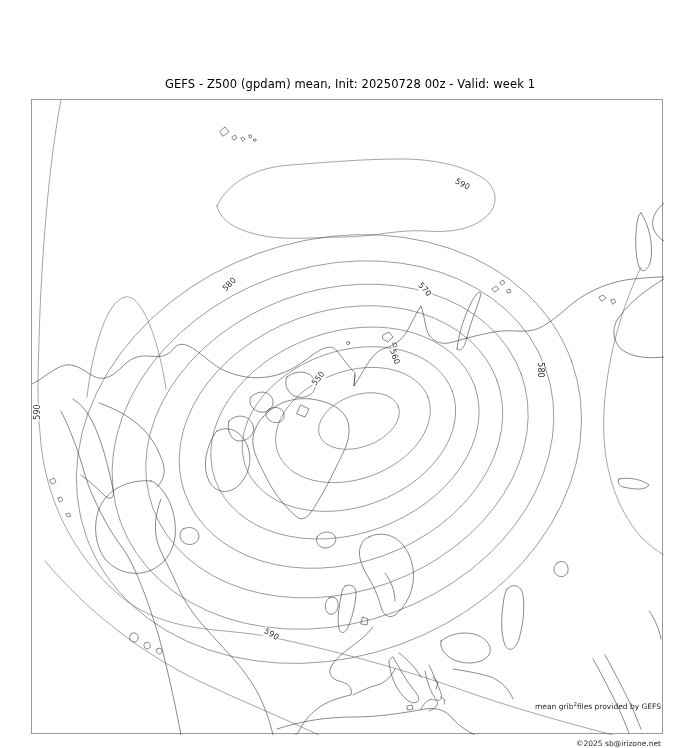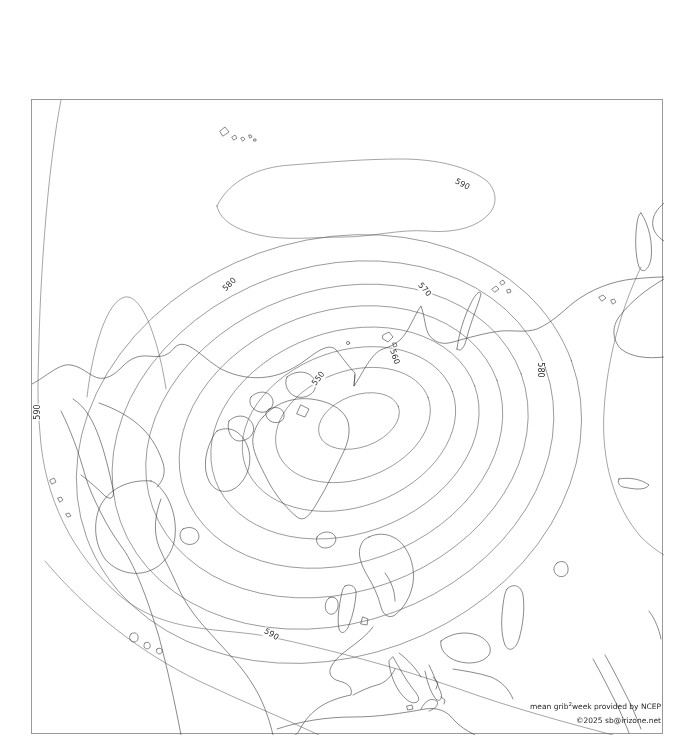--- a/index.html
+++ b/index.html
@@ -25,27 +25,28 @@
   .clabel{
     position:absolute;font-size:8px;color:#2e2e2e;background:#fff;
     padding:0 1px;white-space:nowrap;line-height:1.1;
   }
   .attrib{
     position:absolute;right:39px;text-align:right;font-size:7.5px;color:#1f1f1f;
     white-space:nowrap;line-height:1.15;background:transparent;
   }
   .attrib sup{font-size:5.5px;vertical-align:super;line-height:0;}
   #attrib1{top:703px;}
-  #attrib2{top:717px;}
+  #attrib2{top:740px;}
 </style>
 </head>
 <body>
 
 <div id="stage">
 
+  <div class="title">GEFS - Z500 (gpdam) mean, Init: 20250728 00z - Valid: week 1</div>
 
   <div class="map-frame">
     <svg width="632" height="635" viewBox="31 99 632 635">
 
       <g class="contours">
 
         <ellipse cx="358" cy="420" rx="42" ry="26" transform="rotate(-20 358 420)"></ellipse>
         <ellipse cx="352" cy="424" rx="80" ry="54" transform="rotate(-20 352 424)"></ellipse>
         <ellipse cx="348" cy="428" rx="110" ry="78" transform="rotate(-20 348 428)"></ellipse>
         <ellipse cx="344" cy="432" rx="138" ry="101" transform="rotate(-20 344 432)"></ellipse>
@@ -139,16 +140,16 @@
       <span class="clabel" style="left: 462px; top: 185px; transform: translate(-50%, -50%) rotate(28deg);">590</span>
       <span class="clabel" style="left: 230px; top: 285px; transform: translate(-50%, -50%) rotate(-45deg);">580</span>
       <span class="clabel" style="left: 424px; top: 290px; transform: translate(-50%, -50%) rotate(50deg);">570</span>
       <span class="clabel" style="left: 394px; top: 357px; transform: translate(-50%, -50%) rotate(70deg);">560</span>
       <span class="clabel" style="left: 319px; top: 379px; transform: translate(-50%, -50%) rotate(-52deg);">550</span>
       <span class="clabel" style="left: 540px; top: 370px; transform: translate(-50%, -50%) rotate(90deg);">580</span>
       <span class="clabel" style="left: 38px; top: 412px; transform: translate(-50%, -50%) rotate(-90deg);">590</span>
       <span class="clabel" style="left: 271px; top: 635px; transform: translate(-50%, -50%) rotate(30deg);">590</span>
     </div>
 
-  <div class="attrib" id="attrib1"><span>mean grib</span><sup>2</sup><span>week provided by NCEP</span></div>
+  <div class="attrib" id="attrib1"><span>mean grib</span><sup>2</sup><span>files provided by GEFS</span></div>
   <div class="attrib" id="attrib2">©2025 sb@irizone.net</div>
 
 </div>
 
 </body></html>

